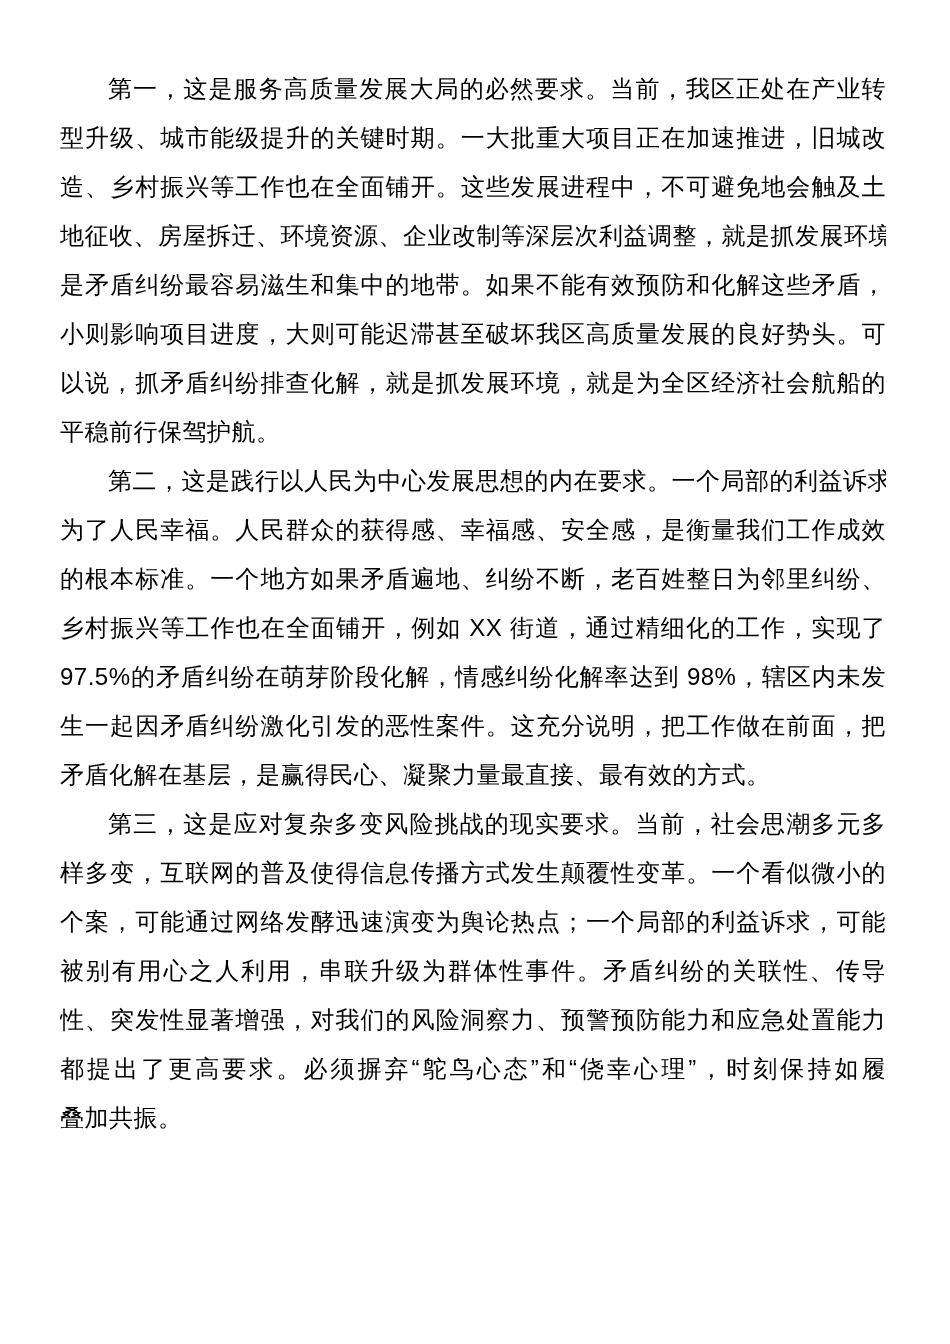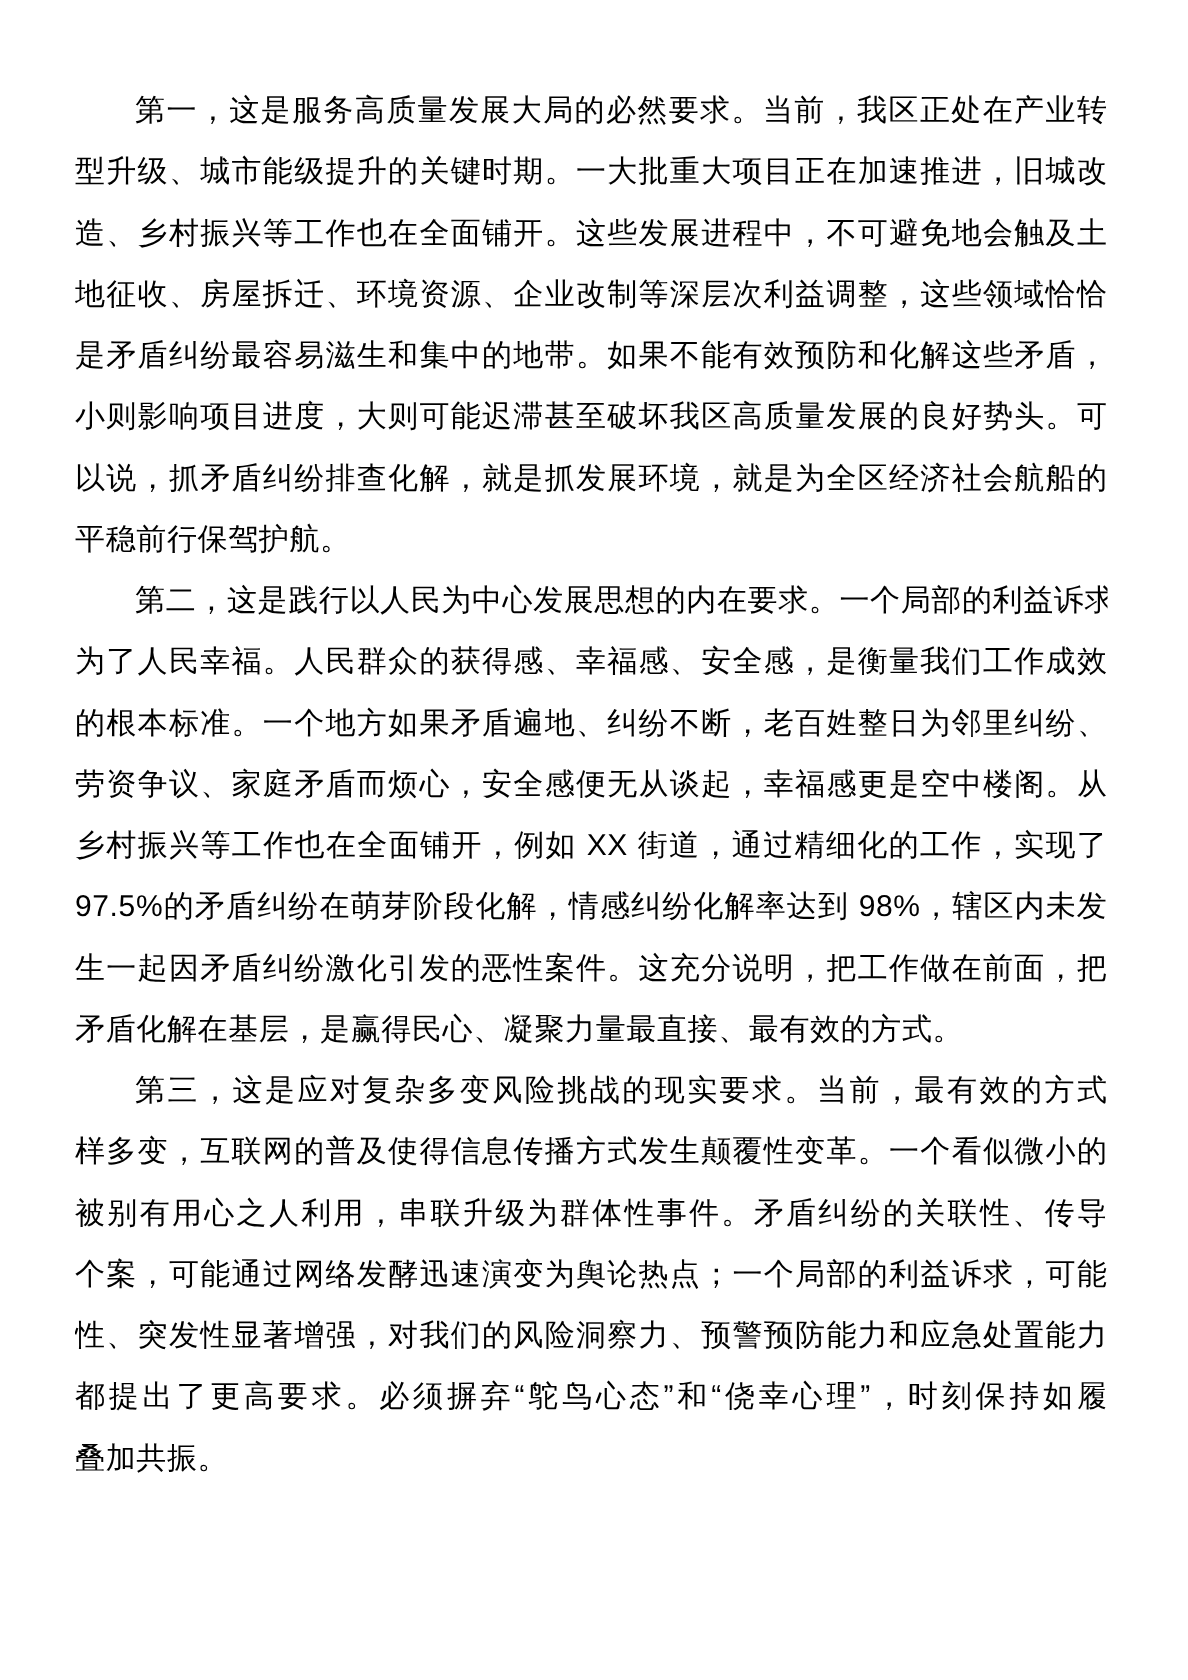--- a/index.html
+++ b/index.html
@@ -49,42 +49,41 @@
 </head>
 <body>
 
 <div class="page">
   <div class="doc">
 
     <section class="para">
       <div class="line first">第一，这是服务高质量发展大局的必然要求。当前，我区正处在产业转</div>
       <div class="line">型升级、城市能级提升的关键时期。一大批重大项目正在加速推进，旧城改</div>
       <div class="line">造、乡村振兴等工作也在全面铺开。这些发展进程中，不可避免地会触及土</div>
-      <div class="line">地征收、房屋拆迁、环境资源、企业改制等深层次利益调整，这些领域恰恰</div>
+      <div class="line">地征收、房屋拆迁、环境资源、企业改制等深层次利益调整，就是抓发展环境</div>
       <div class="line">是矛盾纠纷最容易滋生和集中的地带。如果不能有效预防和化解这些矛盾，</div>
       <div class="line">小则影响项目进度，大则可能迟滞甚至破坏我区高质量发展的良好势头。可</div>
       <div class="line">以说，抓矛盾纠纷排查化解，就是抓发展环境，就是为全区经济社会航船的</div>
       <div class="line last">平稳前行保驾护航。</div>
     </section>
 
     <section class="para">
       <div class="line first">第二，这是践行以人民为中心发展思想的内在要求。一个局部的利益诉求</div>
       <div class="line">为了人民幸福。人民群众的获得感、幸福感、安全感，是衡量我们工作成效</div>
       <div class="line">的根本标准。一个地方如果矛盾遍地、纠纷不断，老百姓整日为邻里纠纷、</div>
-      <div class="line">劳资争议、家庭矛盾而烦心，安全感便无从谈起，幸福感更是空中楼阁。从</div>
       <div class="line">乡村振兴等工作也在全面铺开，例如 XX 街道，通过精细化的工作，实现了</div>
       <div class="line">97.5%的矛盾纠纷在萌芽阶段化解，情感纠纷化解率达到 98%，辖区内未发</div>
       <div class="line">生一起因矛盾纠纷激化引发的恶性案件。这充分说明，把工作做在前面，把</div>
       <div class="line last">矛盾化解在基层，是赢得民心、凝聚力量最直接、最有效的方式。</div>
     </section>
 
     <section class="para">
-      <div class="line first">第三，这是应对复杂多变风险挑战的现实要求。当前，最有效的方式</div>
+      <div class="line first">第三，这是应对复杂多变风险挑战的现实要求。当前，社会思潮多元多</div>
       <div class="line">样多变，互联网的普及使得信息传播方式发生颠覆性变革。一个看似微小的</div>
+      <div class="line">个案，可能通过网络发酵迅速演变为舆论热点；一个局部的利益诉求，可能</div>
       <div class="line">被别有用心之人利用，串联升级为群体性事件。矛盾纠纷的关联性、传导</div>
-      <div class="line">个案，可能通过网络发酵迅速演变为舆论热点；一个局部的利益诉求，可能</div>
       <div class="line">性、突发性显著增强，对我们的风险洞察力、预警预防能力和应急处置能力</div>
       <div class="line">都提出了更高要求。必须摒弃“鸵鸟心态”和“侥幸心理”，时刻保持如履</div>
       <div class="line last">叠加共振。</div>
     </section>
 
   </div>
 </div>
 
 </body></html>

